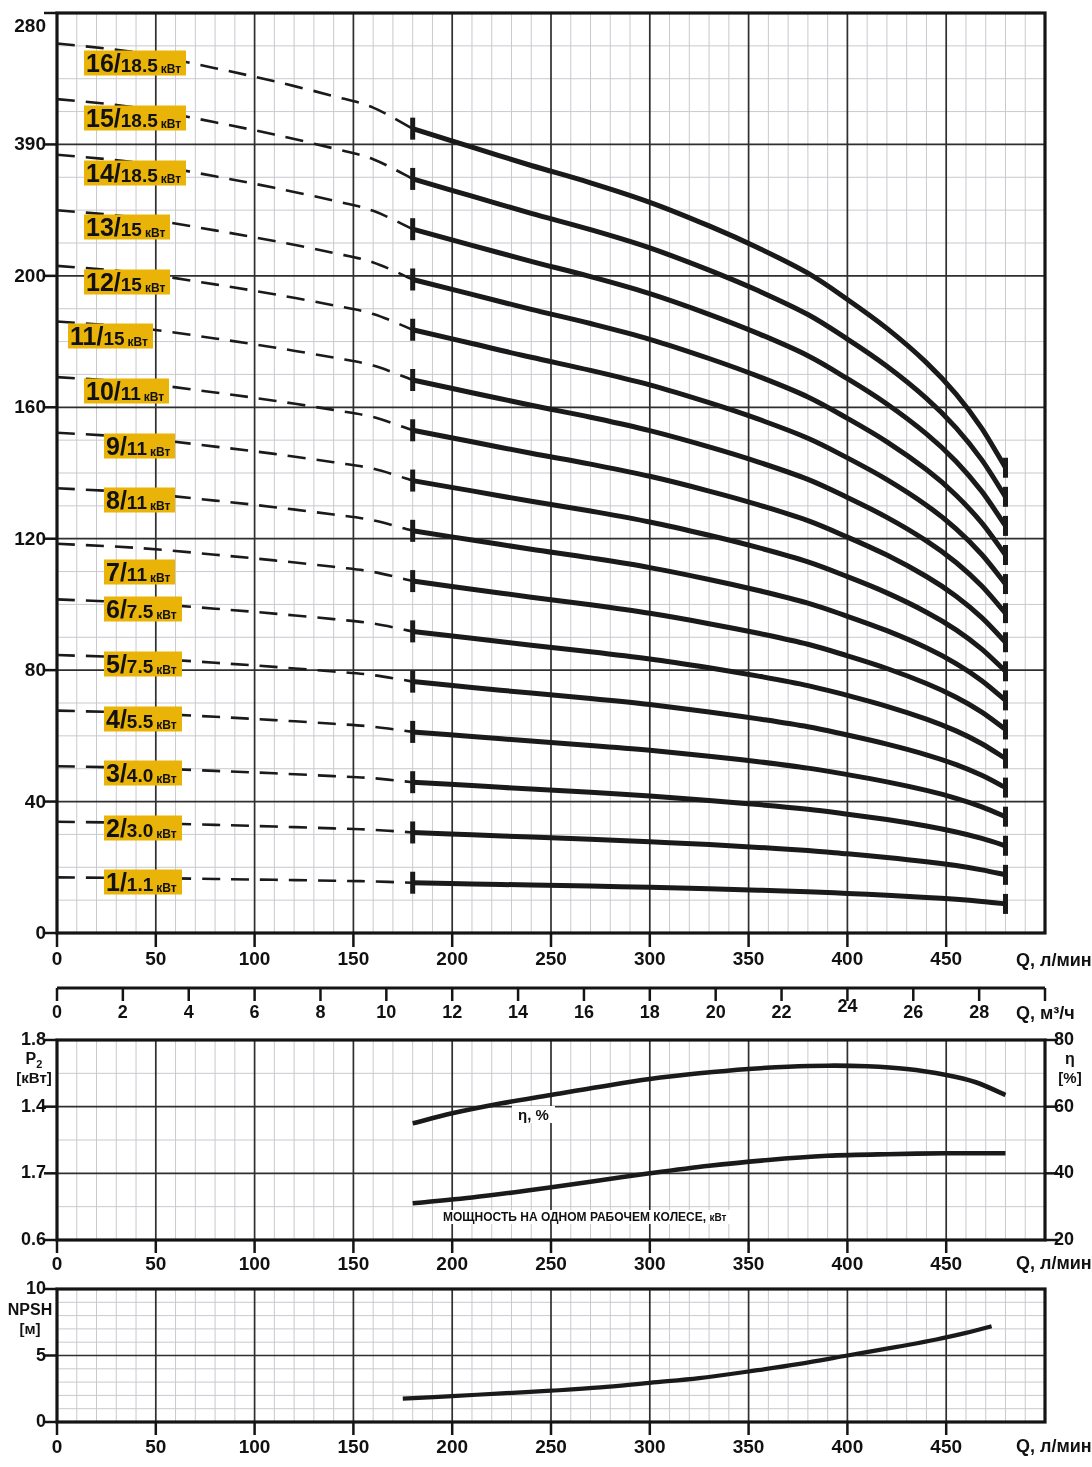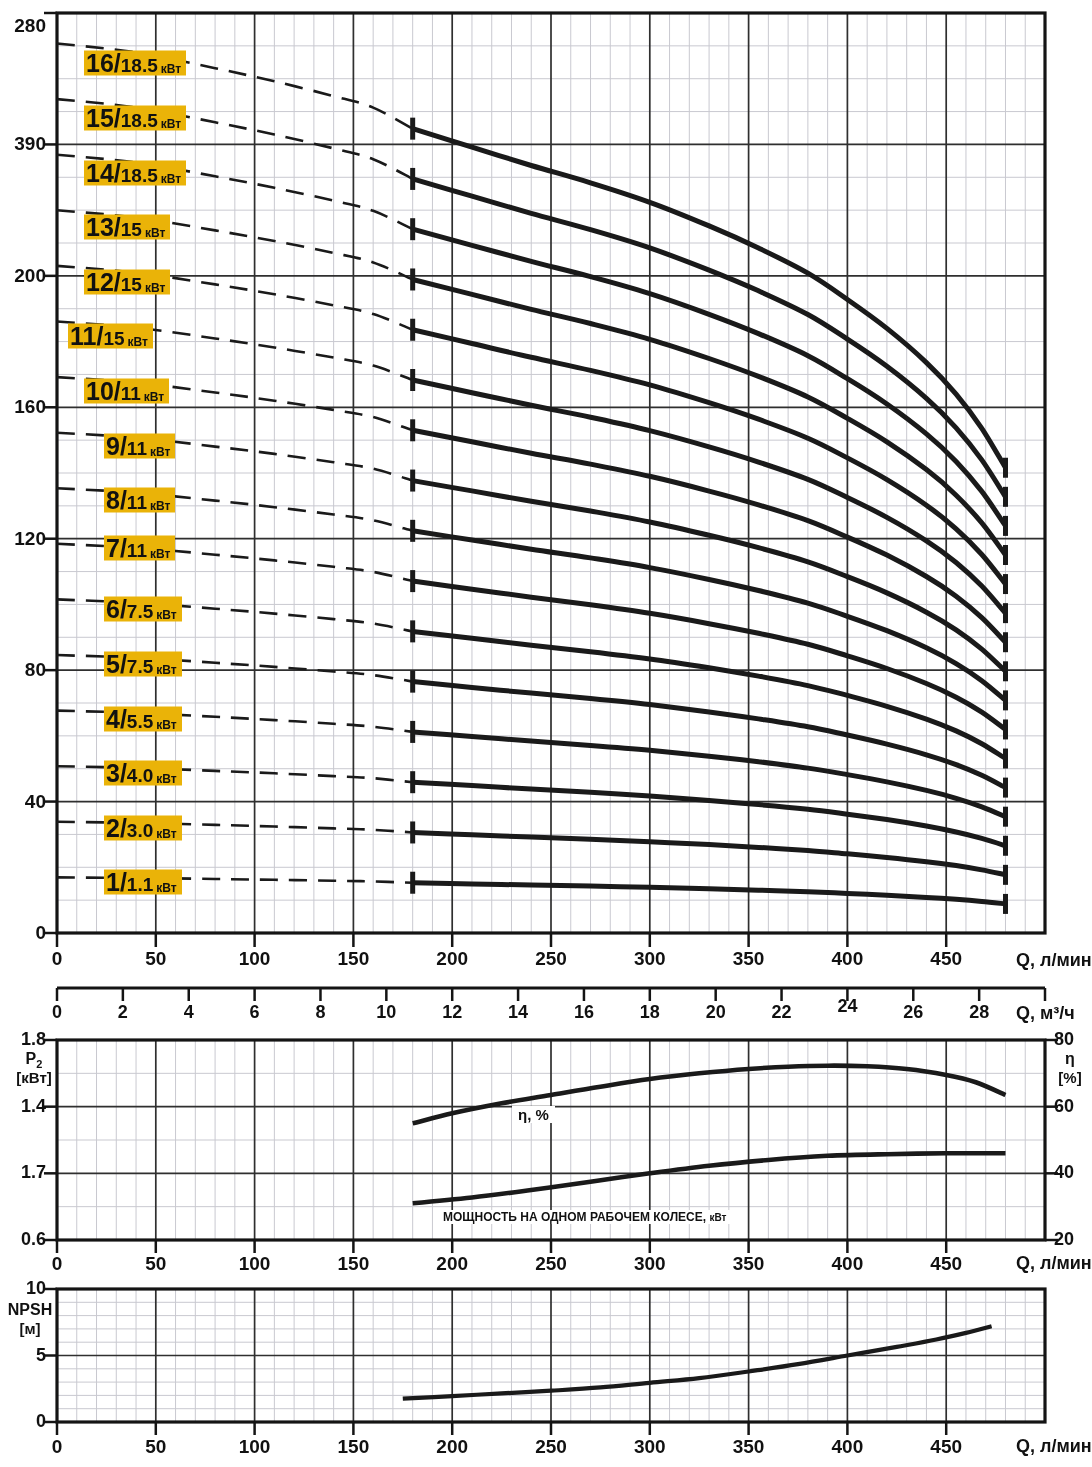--- a/index.html
+++ b/index.html
@@ -438,21 +438,21 @@
       <div class="tick sm ta-c" style="left: 944.152px; width: 70px; top: 1002px;">28</div>
       <div class="stage-lbl" style="left: 84px; top: 63.4px;"><span class="sn">16/</span><span class="sp">18.5</span><span class="su">кВт</span></div>
       <div class="stage-lbl" style="left: 84px; top: 118px;"><span class="sn">15/</span><span class="sp">18.5</span><span class="su">кВт</span></div>
       <div class="stage-lbl" style="left: 84px; top: 172.6px;"><span class="sn">14/</span><span class="sp">18.5</span><span class="su">кВт</span></div>
       <div class="stage-lbl" style="left: 84px; top: 227.2px;"><span class="sn">13/</span><span class="sp">15</span><span class="su">кВт</span></div>
       <div class="stage-lbl" style="left: 84px; top: 281.8px;"><span class="sn">12/</span><span class="sp">15</span><span class="su">кВт</span></div>
       <div class="stage-lbl" style="left: 68px; top: 336.4px;"><span class="sn">11/</span><span class="sp">15</span><span class="su">кВт</span></div>
       <div class="stage-lbl" style="left: 84px; top: 391px; text-align: center;"><span class="sn">10/</span><span class="sp">11</span><span class="su">кВт</span></div>
       <div class="stage-lbl" style="left: 104px; top: 445.6px; text-align: right;"><span class="sn">9/</span><span class="sp">11</span><span class="su">кВт</span></div>
       <div class="stage-lbl" style="left: 104px; top: 500.2px;"><span class="sn">8/</span><span class="sp">11</span><span class="su">кВт</span></div>
-      <div class="stage-lbl" style="left: 104px; top: 548px;"><span class="sn">7/</span><span class="sp">11</span><span class="su">кВт</span></div>
+      <div class="stage-lbl" style="left: 104px; top: 572px;"><span class="sn">7/</span><span class="sp">11</span><span class="su">кВт</span></div>
       <div class="stage-lbl" style="left: 104px; top: 609.4px;"><span class="sn">6/</span><span class="sp">7.5</span><span class="su">кВт</span></div>
       <div class="stage-lbl" style="left: 104px; top: 664px;"><span class="sn">5/</span><span class="sp">7.5</span><span class="su">кВт</span></div>
       <div class="stage-lbl" style="left: 104px; top: 718.6px;"><span class="sn">4/</span><span class="sp">5.5</span><span class="su">кВт</span></div>
       <div class="stage-lbl" style="left: 104px; top: 773.2px;"><span class="sn">3/</span><span class="sp">4.0</span><span class="su">кВт</span></div>
       <div class="stage-lbl" style="left: 104px; top: 827.8px;"><span class="sn">2/</span><span class="sp">3.0</span><span class="su">кВт</span></div>
       <div class="stage-lbl" style="left: 104px; top: 882.4px;"><span class="sn">1/</span><span class="sp">1.1</span><span class="su">кВт</span></div>
       <div class="tick sm ta-r" style="left: 0px; width: 46px; top: 1229px;">0.6</div>
       <div class="tick sm ta-r" style="left: 0px; width: 46px; top: 1162.33px;">1.7</div>
       <div class="tick sm ta-r" style="left: 0px; width: 46px; top: 1095.67px;">1.4</div>
       <div class="tick sm ta-r" style="left: 0px; width: 46px; top: 1029px;">1.8</div>

